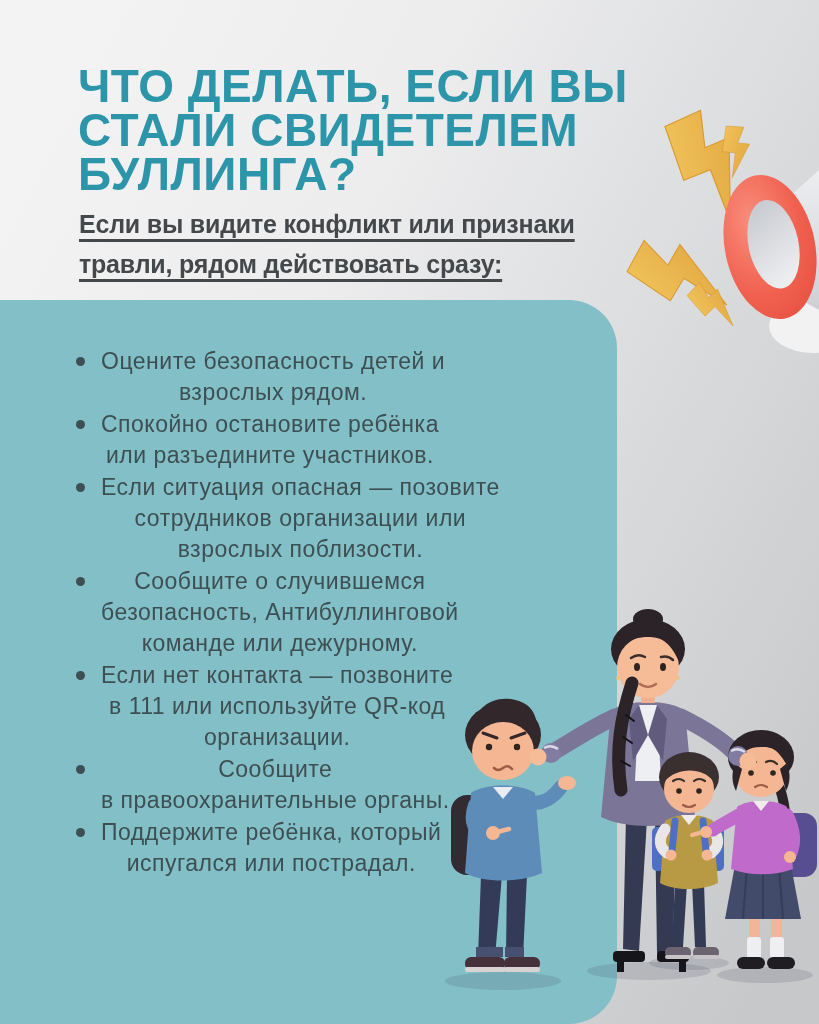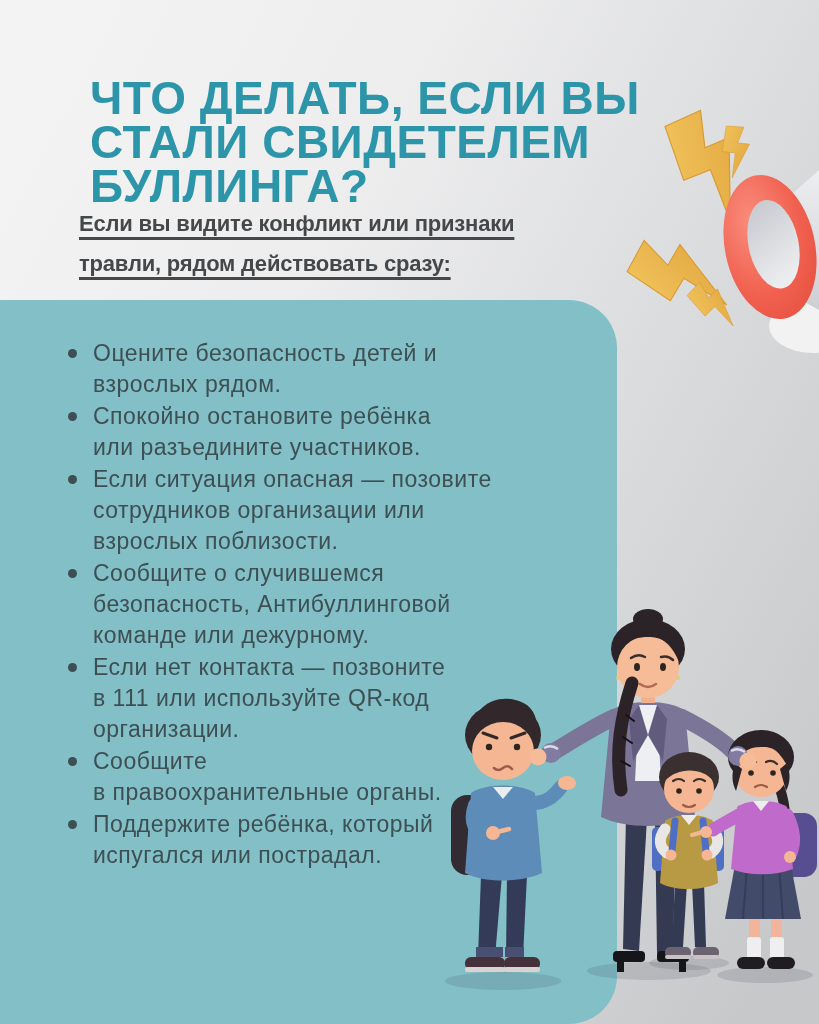--- a/index.html
+++ b/index.html
@@ -2,37 +2,37 @@
 <html><head>
 <meta charset="utf-8">
 <style>
   html,body{margin:0;padding:0;}
   .poster{
     position:relative;width:819px;height:1024px;overflow:hidden;
     background:linear-gradient(118deg,#f3f3f3 6%,#ededee 34%,#dcddDF 60%,#c7c8ca 94%);
     font-family:"Liberation Sans",sans-serif;
   }
   .title{
-    position:absolute;left:78px;top:64px;margin:12px;z-index:4;
+    position:absolute;left:78px;top:64px;margin:0;z-index:4;
     color:#2C95A9;font-size:46px;line-height:44px;font-weight:bold;letter-spacing:.5px;
   }
   .title-line{display:block;}
   .subtitle{
     position:absolute;left:79px;top:204px;z-index:4;
-    color:#45484A;font-size:22px;line-height:40px;font-weight:bold;letter-spacing:-.2px;
+    color:#45484A;font-size:25px;line-height:40px;font-weight:bold;letter-spacing:-.2px;
   }
   .subtitle-line{
     display:table;text-decoration:underline;
     text-decoration-thickness:2.5px;text-underline-offset:6px;
   }
   .card{
     position:absolute;left:0;top:300px;width:617px;height:724px;z-index:1;
     background:#82BFC7;border-radius:0 48px 48px 0;
   }
-  .bullets{position:absolute;left:60px;top:30px;margin:8px;padding:0;list-style:none;width:530px;}
+  .bullets{position:absolute;left:60px;top:30px;margin:16px;padding:0;list-style:none;width:530px;text-align:center;}
   .bullets li{display:flex;margin:0 0 1px 0;}
   .dot{flex:0 0 auto;width:9px;height:9px;border-radius:50%;background:#3D4F53;margin:11px 16px 0 0;}
   .btext{white-space:pre-line;color:#3D4F53;font-size:23px;line-height:31px;letter-spacing:.5px;}
   .megaphone{position:absolute;left:585px;top:98px;width:234px;height:255px;z-index:2;}
   .characters{position:absolute;left:425px;top:585px;width:394px;height:425px;z-index:3;}
 </style>
 </head>
 <body>
 
 <div class="poster">

